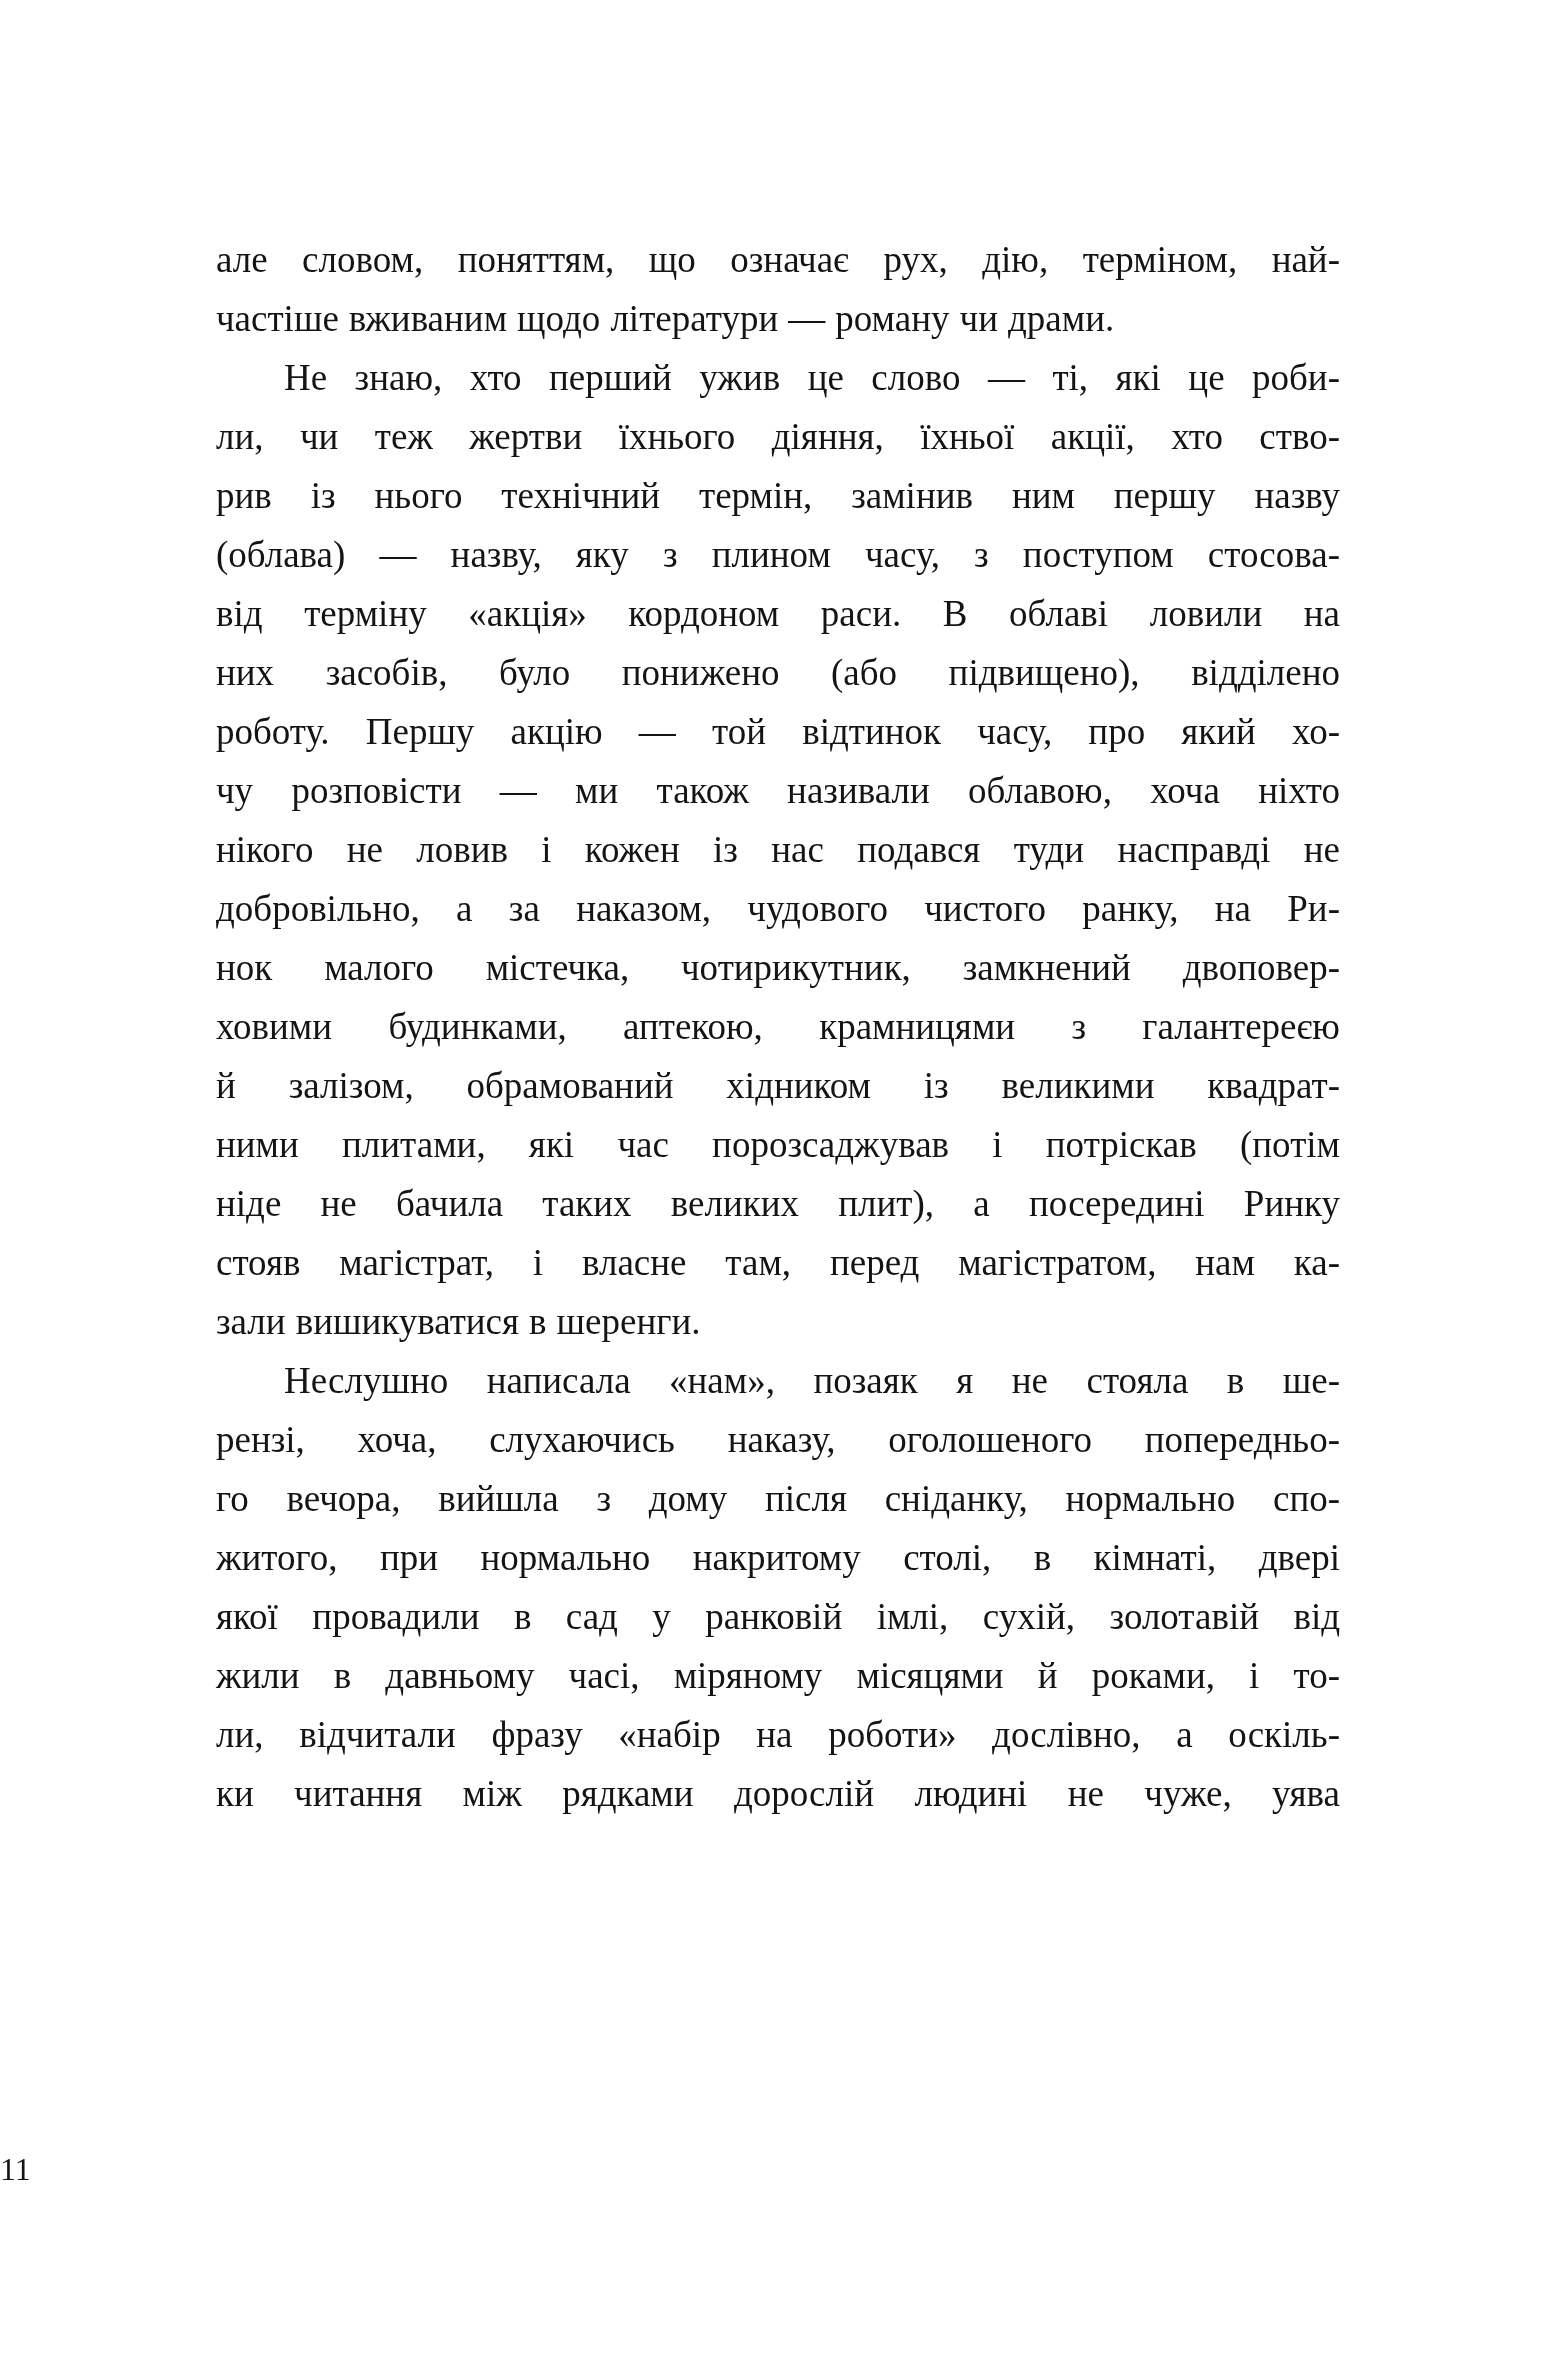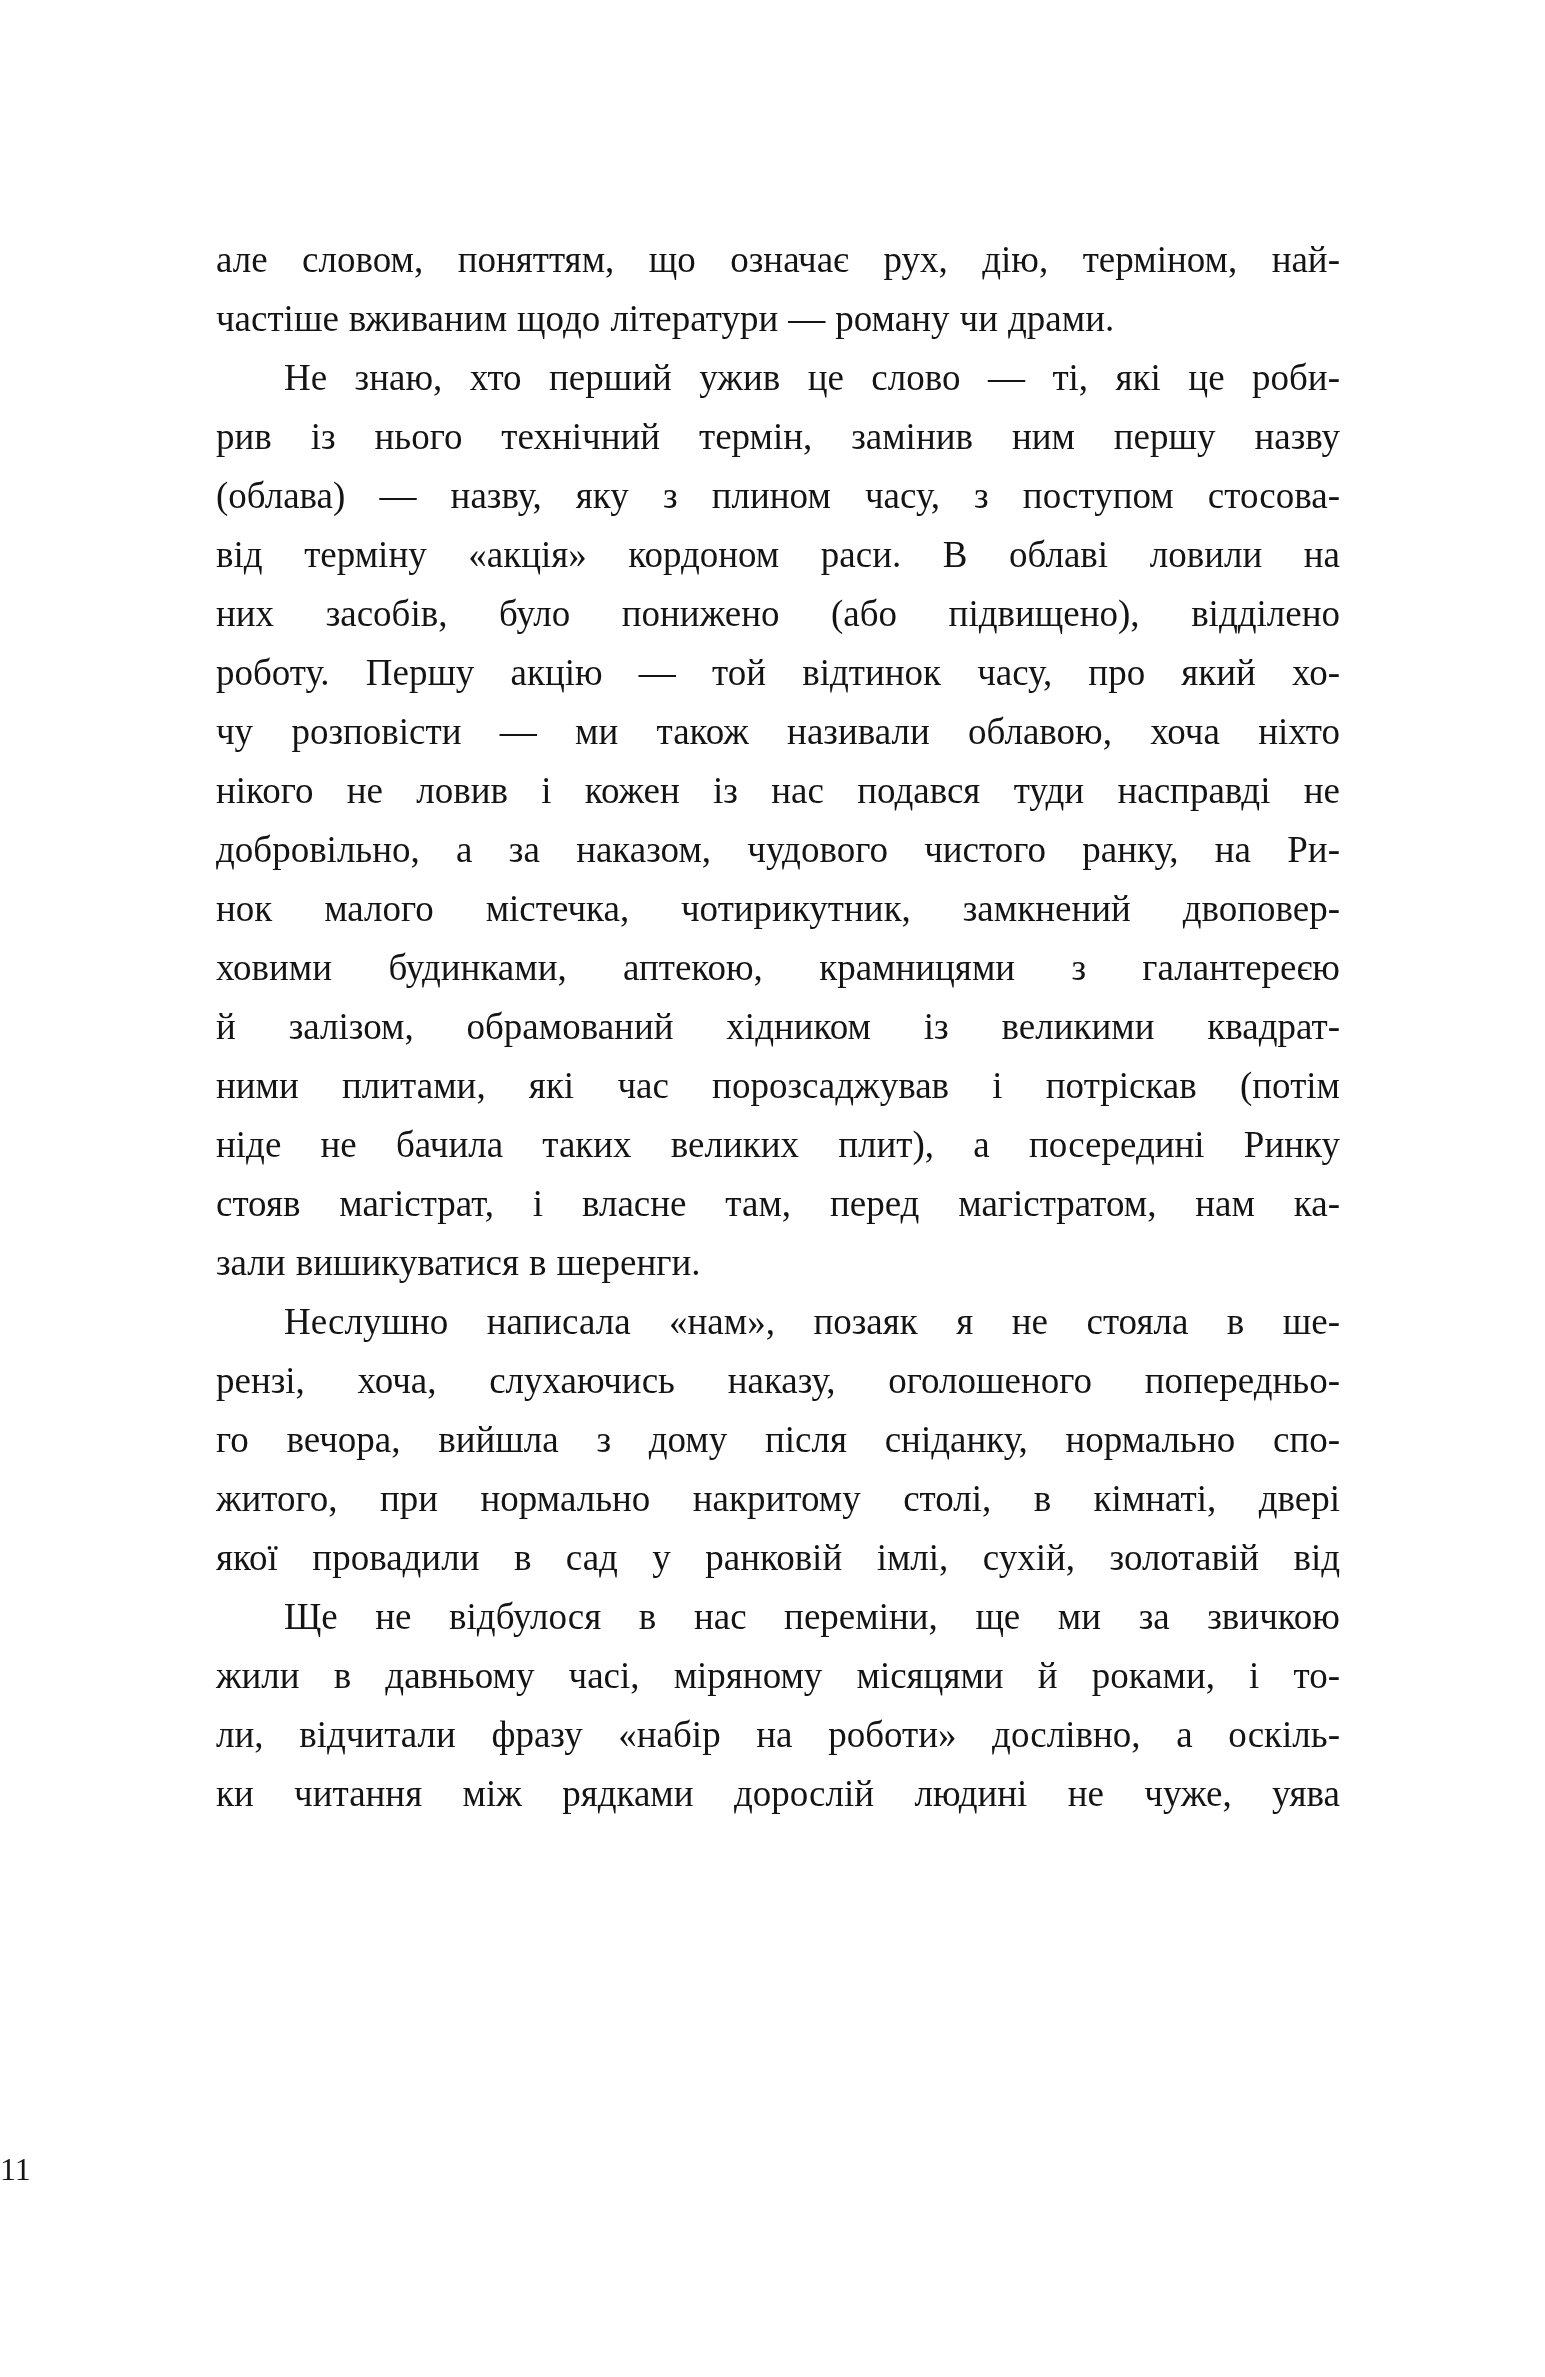--- a/index.html
+++ b/index.html
@@ -53,20 +53,21 @@
 <body>
 
 <div class="page">
   <div class="text-block" id="text-block">
       <div class="paragraph">
         <div class="line">але словом, поняттям, що означає рух, дію, терміном, най-</div>
         <div class="line last">частіше вживаним щодо літератури — роману чи драми.</div>
       </div>
       <div class="paragraph">
         <div class="line indent">Не знаю, хто перший ужив це слово — ті, які це роби-</div>
+        <div class="line">ли, чи теж жертви їхнього діяння, їхньої акції, хто ство-</div>
         <div class="line">рив із нього технічний термін, замінив ним першу назву</div>
         <div class="line">(облава) — назву, яку з плином часу, з поступом стосова-</div>
         <div class="line">від терміну «акція» кордоном раси. В облаві ловили на</div>
         <div class="line">них засобів, було понижено (або підвищено), відділено</div>
         <div class="line">роботу. Першу акцію — той відтинок часу, про який хо-</div>
         <div class="line">чу розповісти — ми також називали облавою, хоча ніхто</div>
         <div class="line">нікого не ловив і кожен із нас подався туди насправді не</div>
         <div class="line">добровільно, а за наказом, чудового чистого ранку, на Ри-</div>
         <div class="line">нок малого містечка, чотирикутник, замкнений двоповер-</div>
         <div class="line">ховими будинками, аптекою, крамницями з галантереєю</div>
@@ -77,21 +78,20 @@
         <div class="line last">зали вишикуватися в шеренги.</div>
       </div>
       <div class="paragraph">
         <div class="line indent">Неслушно написала «нам», позаяк я не стояла в ше-</div>
         <div class="line">рензі, хоча, слухаючись наказу, оголошеного попередньо-</div>
         <div class="line">го вечора, вийшла з дому після сніданку, нормально спо-</div>
         <div class="line">житого, при нормально накритому столі, в кімнаті, двері</div>
         <div class="line">якої провадили в сад у ранковій імлі, сухій, золотавій від</div>
       </div>
       <div class="paragraph">
-        <div class="line indent">Ще не відбулося в нас переміни, ще ми за звичкою</div>
         <div class="line">жили в давньому часі, міряному місяцями й роками, і то-</div>
         <div class="line">ли, відчитали фразу «набір на роботи» дослівно, а оскіль-</div>
         <div class="line">ки читання між рядками дорослій людині не чуже, уява</div>
       </div>
     </div>
   <div class="page-number">11</div>
 </div>
 
 
 </body></html>

